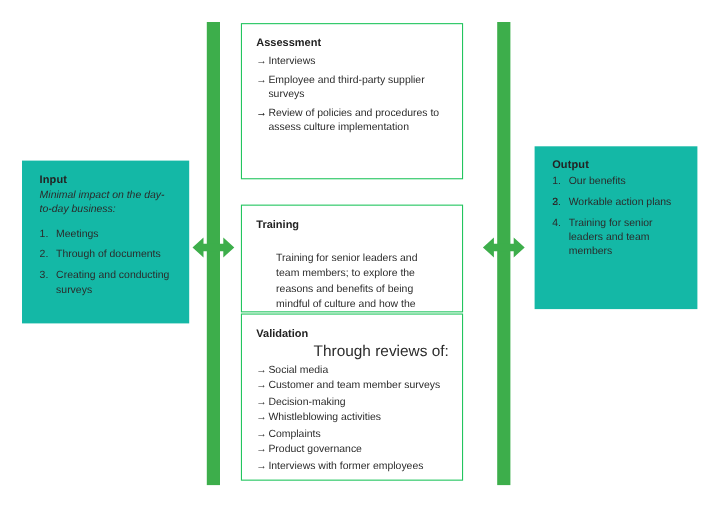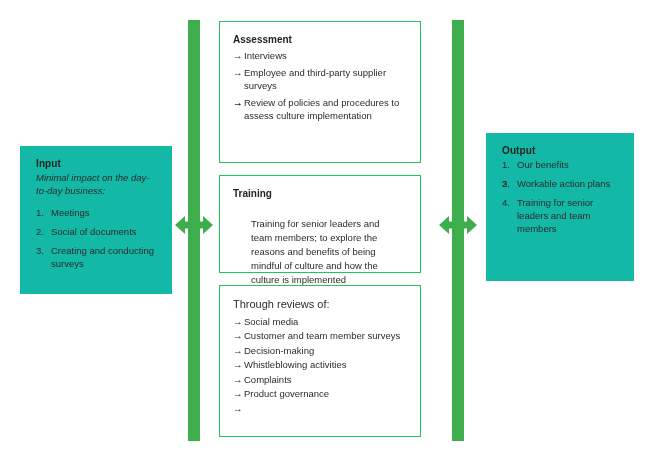--- a/index.html
+++ b/index.html
@@ -93,33 +93,34 @@
   .stage-box {
     position: absolute;
     left: 219px;
     width: 202px;
     box-sizing: border-box;
     background: #ffffff;
     border: 1px solid #22c55e;
     padding: 12px 12px 12px 13px;
   }
   #assessment-box { top: 21px;  height: 142px; }
-  #training-box   { top: 175px; height: 98px;  }
+  #training-box   { top: 186px; height: 98px;  }
   #validation-box { top: 285px; height: 152px; }
 
   .stage-title {
     font-size: 10px;
     font-weight: bold;
     color: #232323;
     margin: 0 0 4px 0;
   }
   .stage-lead {
-    font-size: 11px;
+    font-size: 14px;
     line-height: 13.5px;
     margin: 0 0 3px 0;
+    text-align: right;
   }
   .arrow-list {
     margin: 0;
     padding: 0;
     list-style: none;
   }
   .arrow-list li {
     font-size: 9.5px;
     line-height: 13px;
     margin-bottom: 3px;
@@ -150,21 +151,21 @@
   <div id="input-panel" class="side-panel">
     <div class="panel-title">Input</div>
     <div class="panel-lead">Minimal impact on the day-to-day business:</div>
     <ul class="num-list">
       <li>
         <span class="num">1.</span>
         <span>Meetings</span>
       </li>
       <li>
         <span class="num">2.</span>
-        <span>Social of documents</span>
+        <span>Through of documents</span>
       </li>
       <li>
         <span class="num">3.</span>
         <span>Creating and conducting surveys</span>
       </li>
     </ul>
   </div>
 
   <div id="green-bar-left" class="green-bar"></div>
 
@@ -194,20 +195,21 @@
       </li>
     </ul>
   </div>
 
   <div id="training-box" class="stage-box">
     <div class="stage-title">Training</div>
     <p class="tight-body">Training for senior leaders and team members; to explore the reasons and benefits of being mindful of culture and how the culture is implemented</p>
   </div>
 
   <div id="validation-box" class="stage-box">
+    <div class="stage-title">Validation</div>
     <div class="stage-lead">Through reviews of:</div>
     <ul class="arrow-list">
       <li>
         <span class="abullet">→</span>
         <span>Social media</span>
       </li>
       <li>
         <span class="abullet">→</span>
         <span>Customer and team member surveys</span>
       </li>
@@ -222,20 +224,21 @@
       <li>
         <span class="abullet">→</span>
         <span>Complaints</span>
       </li>
       <li>
         <span class="abullet">→</span>
         <span>Product governance</span>
       </li>
       <li>
         <span class="abullet">→</span>
+        <span>Interviews with former employees</span>
       </li>
     </ul>
   </div>
 
   <div id="green-bar-right" class="green-bar"></div>
 
   <div id="arrow-right" class="double-arrow">
     <svg width="40" height="30" viewBox="0 0 40 30">
       <path d="M1 15 L11 6 L11 11.5 L29 11.5 L29 6 L39 15 L29 24 L29 18.5 L11 18.5 L11 24 Z" fill="#3dae4b"></path>
     </svg>

